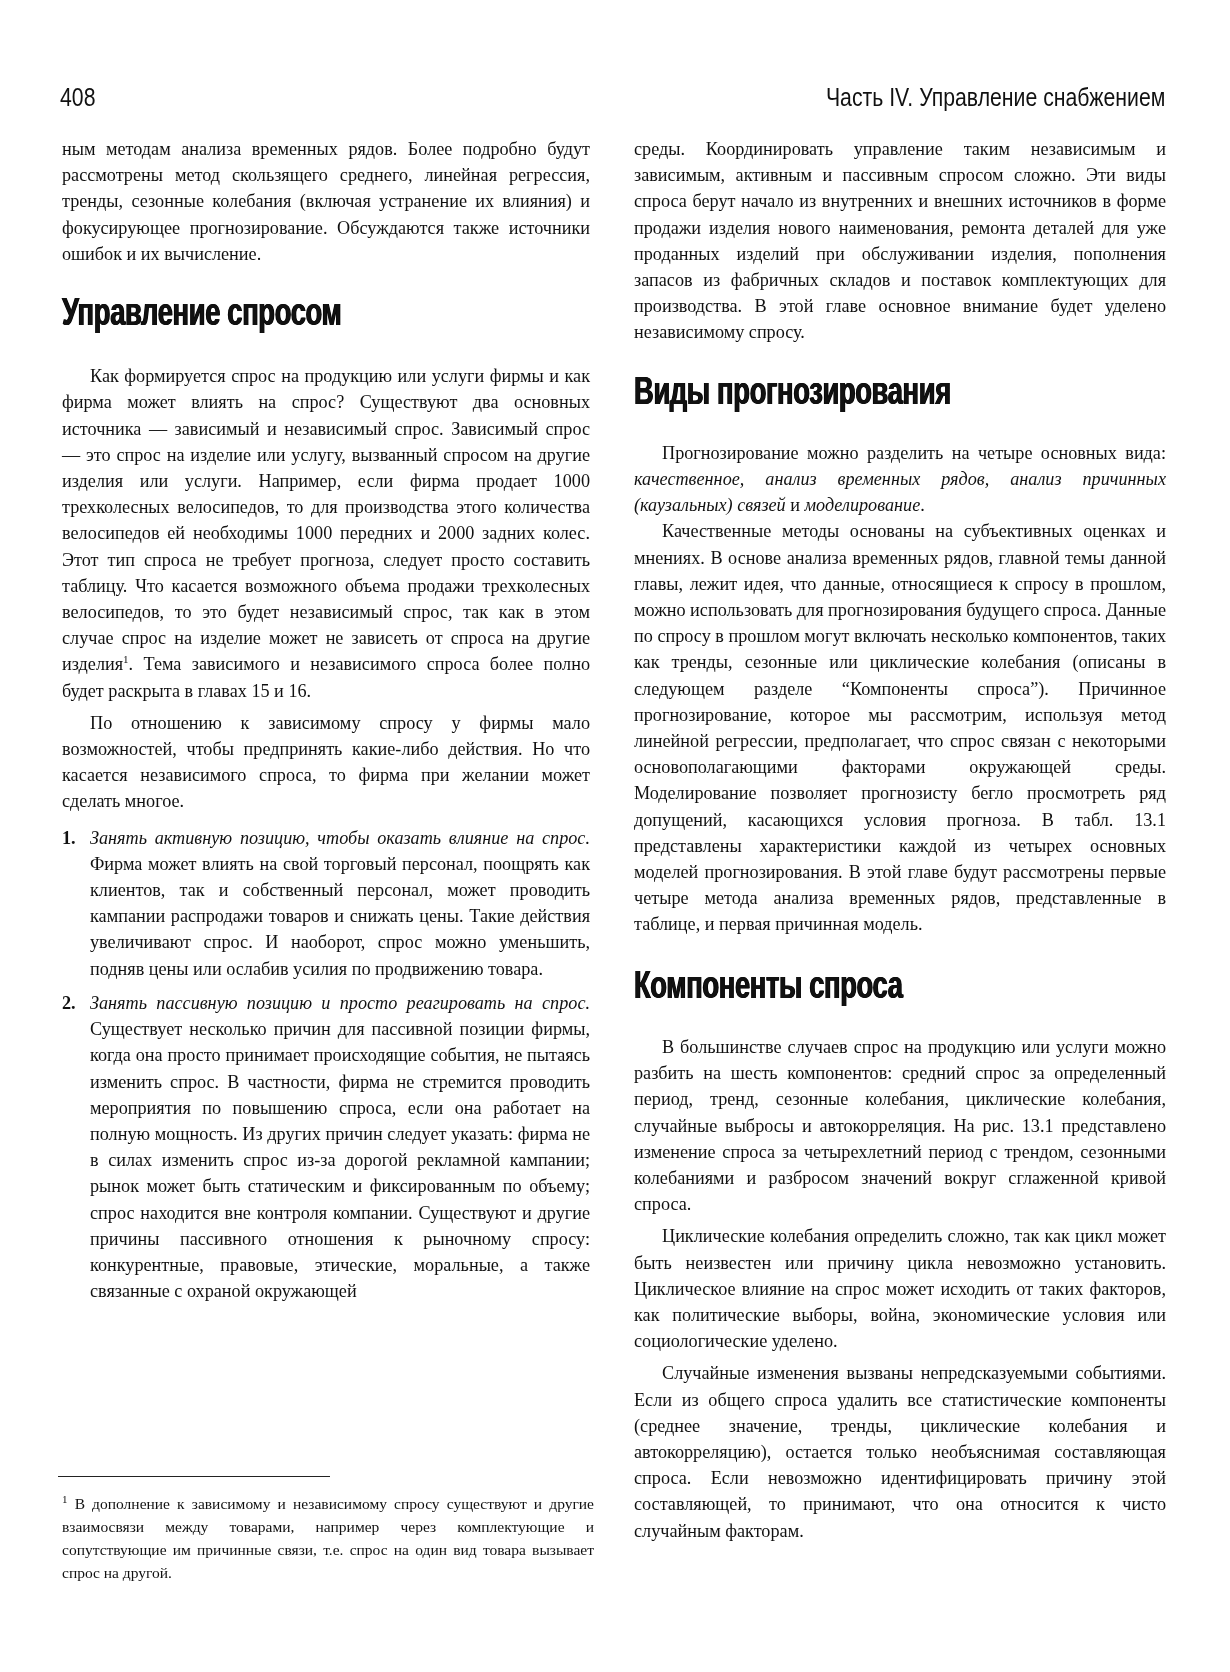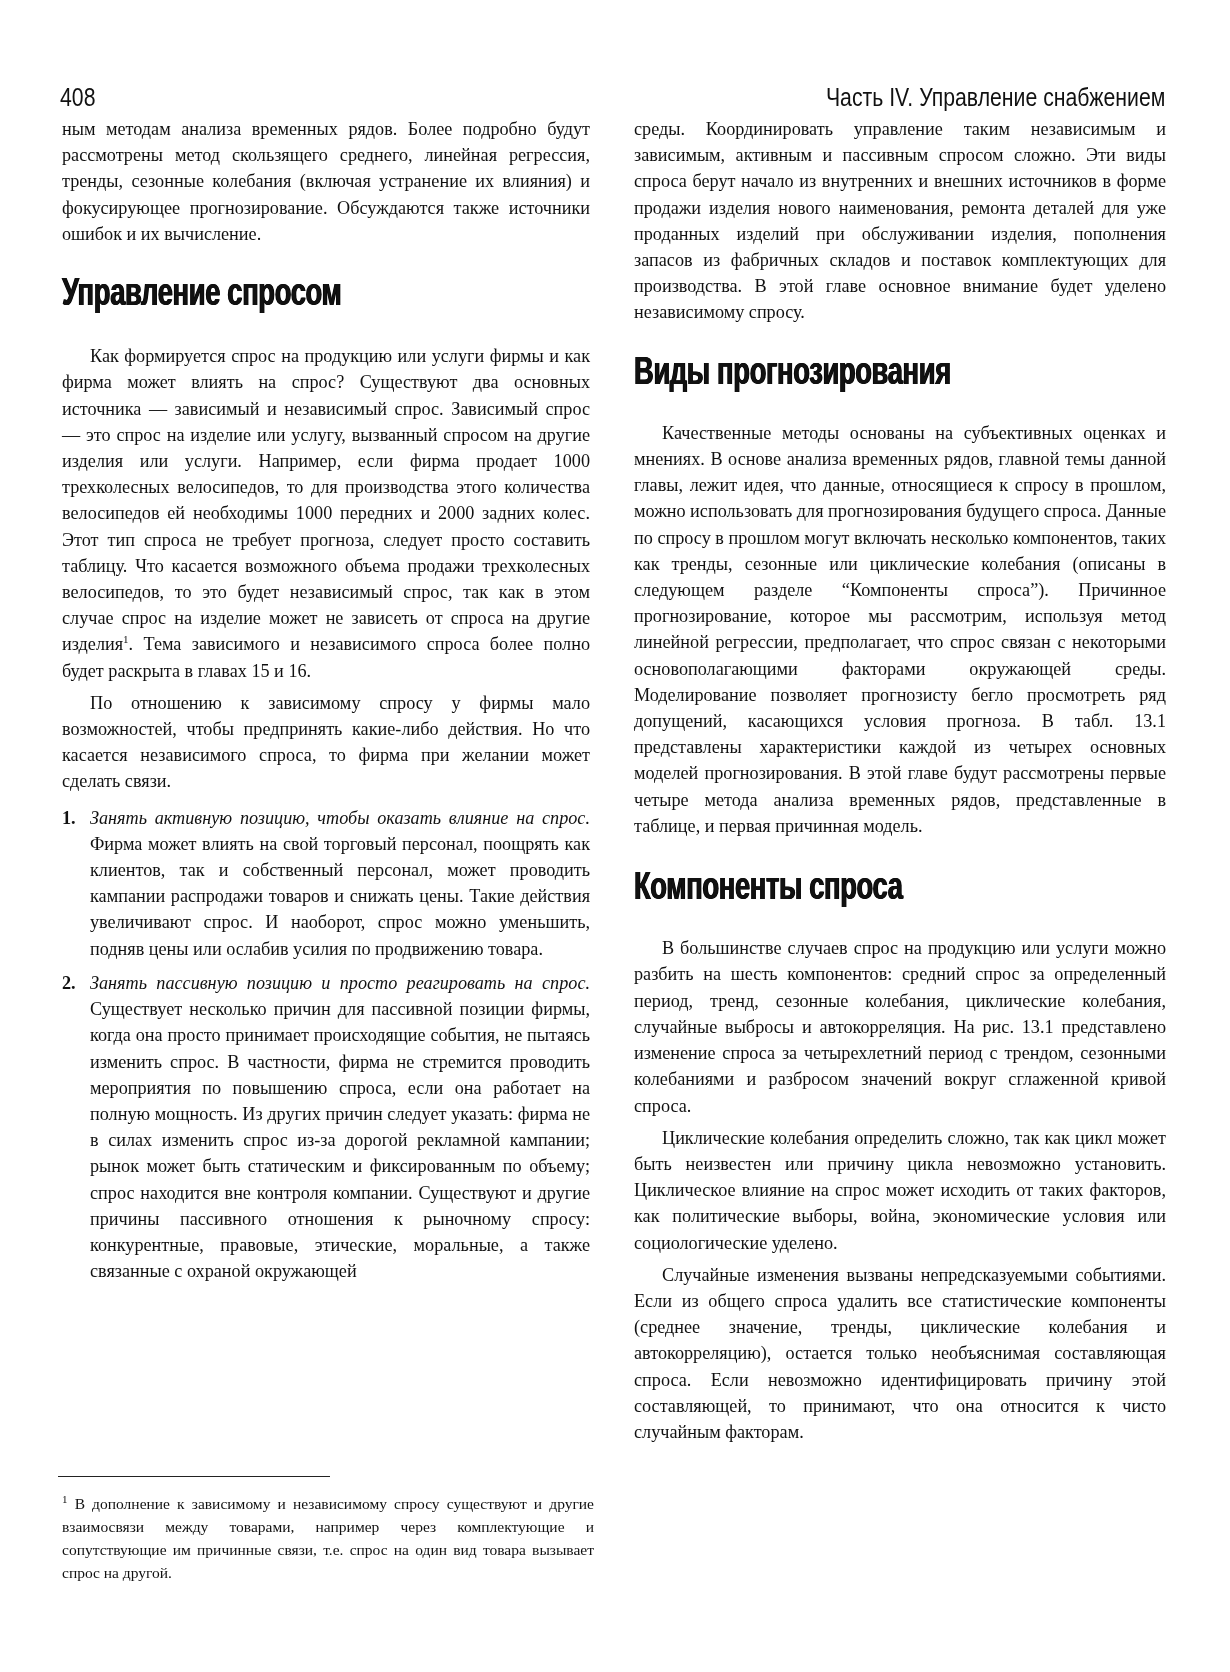--- a/index.html
+++ b/index.html
@@ -1,20 +1,20 @@
 <!DOCTYPE html>
 <html><head>
 <meta charset="utf-8">
 <style>
   html, body { margin: 0; padding: 0; background: #ffffff; }
   body { width: 1230px; height: 1672px; position: relative; overflow: hidden; color: #111; }
   .header { position: absolute; top: 83px; left: 60px; right: 65px; height: 40px; }
   .page-number { position: absolute; left: 0; top: 0; font-family: "Liberation Sans", sans-serif; font-size: 25px; transform: scaleX(0.85); transform-origin: left; }
   .running-title { position: absolute; right: 0; top: 0; font-family: "Liberation Sans", sans-serif; font-size: 25px; transform: scaleX(0.85); transform-origin: right; white-space: nowrap; }
-  .col { position: absolute; top: 116px; font-family: "Liberation Serif", serif; font-size: 18.2px; line-height: 26.2px; text-align: justify; }
+  .col { position: absolute; top: 136px; font-family: "Liberation Serif", serif; font-size: 18.2px; line-height: 26.2px; text-align: justify; }
   .col-left { left: 62px; width: 528px; }
   .col-right { left: 634px; width: 532px; }
   p { margin: 0; }
   .indent { text-indent: 28px; }
   .gap { margin-top: 6px; }
   h2 { font-family: "Liberation Sans", sans-serif; font-weight: 900; font-size: 38px; letter-spacing: -0.5px; margin: 0; transform: scaleX(0.72); transform-origin: left; white-space: nowrap; text-shadow: 0.7px 0 0 #000, -0.7px 0 0 #000; }
   .h-left { margin-top: 32px; margin-bottom: 38px; }
   .h-right1 { margin-top: 32px; margin-bottom: 36px; }
   .h-right2 { margin-top: 34px; margin-bottom: 36px; }
   .list { margin: 10px 0 0 0; padding: 0; list-style: none; }
@@ -35,40 +35,41 @@
 </div>
 
 <div class="col col-left">
   <p>ным методам анализа временных рядов. Более подробно будут рассмотрены метод скользящего среднего, линейная регрессия, тренды, сезонные колебания (включая устранение их влияния) и фокусирующее прогнозирование. Обсуждаются также источники ошибок и их вычисление.</p>
 
   <h2 class="h-left">Управление спросом</h2>
 
 
   <p class="indent"><span>Как формируется спрос на продукцию или услуги фирмы и как фирма может влиять на спрос? Существуют два основных источника — зависимый и независимый спрос. </span><span class="b">Зависимый спрос</span><span> — это спрос на изделие или услугу, вызванный спросом на другие изделия или услуги. Например, если фирма продает 1000 трехколесных велосипедов, то для производства этого количества велосипедов ей необходимы 1000 передних и 2000 задних колес. Этот тип спроса не требует прогноза, следует просто составить таблицу. Что касается возможного объема продажи трехколесных велосипедов, то это будет </span><span class="b">независимый спрос</span><span>, так как в этом случае спрос на изделие может не зависеть от спроса на другие изделия</span><sup>1</sup><span>. Тема зависимого и независимого спроса более полно будет раскрыта в главах 15 и 16.</span></p>
 
-  <p class="indent gap">По отношению к зависимому спросу у фирмы мало возможностей, чтобы предпринять какие-либо действия. Но что касается независимого спроса, то фирма при желании может сделать связи.</p>
+  <p class="indent gap">По отношению к зависимому спросу у фирмы мало возможностей, чтобы предпринять какие-либо действия. Но что касается независимого спроса, то фирма при желании может сделать многое.</p>
 
   <ol class="list">
     <li>
       <span class="num">1.</span><span class="it">Занять активную позицию, чтобы оказать влияние на спрос.</span><span> Фирма может влиять на свой торговый персонал, поощрять как клиентов, так и собственный персонал, может проводить кампании распродажи товаров и снижать цены. Такие действия увеличивают спрос. И наоборот, спрос можно уменьшить, подняв цены или ослабив усилия по продвижению товара.</span>
     </li>
     <li>
       <span class="num">2.</span><span class="it">Занять пассивную позицию и просто реагировать на спрос.</span><span> Существует несколько причин для пассивной позиции фирмы, когда она просто принимает происходящие события, не пытаясь изменить спрос. В частности, фирма не стремится проводить мероприятия по повышению спроса, если она работает на полную мощность. Из других причин следует указать: фирма не в силах изменить спрос из-за дорогой рекламной кампании; рынок может быть статическим и фиксированным по объему; спрос находится вне контроля компании. Существуют и другие причины пассивного отношения к рыночному спросу: конкурентные, правовые, этические, моральные, а также связанные с охраной окружающей</span>
     </li>
   </ol>
 </div>
 
 <div class="fn-rule"></div>
 <div class="footnote"><sup>1</sup><span> В дополнение к зависимому и независимому спросу существуют и другие взаимосвязи между товарами, например через комплектующие и сопутствующие им причинные связи, т.е. спрос на один вид товара вызывает спрос на другой.</span></div>
 
 <div class="col col-right">
   <p>среды. Координировать управление таким независимым и зависимым, активным и пассивным спросом сложно. Эти виды спроса берут начало из внутренних и внешних источников в форме продажи изделия нового наименования, ремонта деталей для уже проданных изделий при обслуживании изделия, пополнения запасов из фабричных складов и поставок комплектующих для производства. В этой главе основное внимание будет уделено независимому спросу.</p>
 
   <h2 class="h-right1">Виды прогнозирования</h2>
 
+  <p class="indent"><span>Прогнозирование можно разделить на четыре основных вида: </span><span class="it">качественное, анализ временных рядов, анализ причинных (каузальных) связей</span><span> и </span><span class="it">моделирование</span><span>.</span></p>
 
   <p class="indent"><span>Качественные методы основаны на субъективных оценках и мнениях. В основе </span><span class="b">анализа временных рядов,</span><span> главной темы данной главы, лежит идея, что данные, относящиеся к спросу в прошлом, можно использовать для прогнозирования будущего спроса. Данные по спросу в прошлом могут включать несколько компонентов, таких как тренды, сезонные или циклические колебания (описаны в следующем разделе “Компоненты спроса”). Причинное прогнозирование, которое мы рассмотрим, используя метод линейной регрессии, предполагает, что спрос связан с некоторыми основополагающими факторами окружающей среды. Моделирование позволяет прогнозисту бегло просмотреть ряд допущений, касающихся условия прогноза. В табл. 13.1 представлены характеристики каждой из четырех основных моделей прогнозирования. В этой главе будут рассмотрены первые четыре метода анализа временных рядов, представленные в таблице, и первая причинная модель.</span></p>
 
   <h2 class="h-right2">Компоненты спроса</h2>
 
   <p class="indent">В большинстве случаев спрос на продукцию или услуги можно разбить на шесть компонентов: средний спрос за определенный период, тренд, сезонные колебания, циклические колебания, случайные выбросы и автокорреляция. На рис. 13.1 представлено изменение спроса за четырехлетний период с трендом, сезонными колебаниями и разбросом значений вокруг сглаженной кривой спроса.</p>
   <p class="indent gap">Циклические колебания определить сложно, так как цикл может быть неизвестен или причину цикла невозможно установить. Циклическое влияние на спрос может исходить от таких факторов, как политические выборы, война, экономические условия или социологические уделено.</p>
   <p class="indent gap">Случайные изменения вызваны непредсказуемыми событиями. Если из общего спроса удалить все статистические компоненты (среднее значение, тренды, циклические колебания и автокорреляцию), остается только необъяснимая составляющая спроса. Если невозможно идентифицировать причину этой составляющей, то принимают, что она относится к чисто случайным факторам.</p>
 </div>
 

